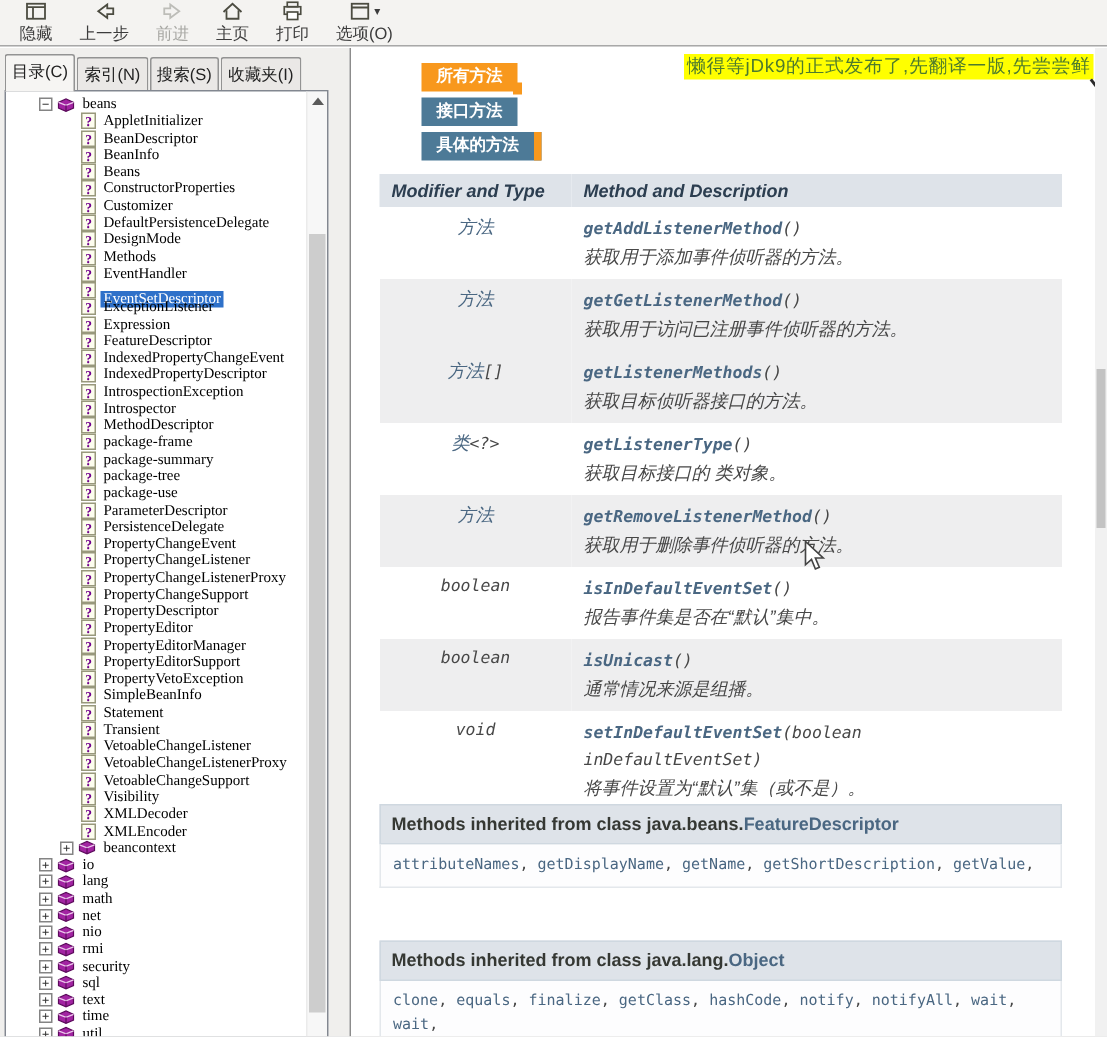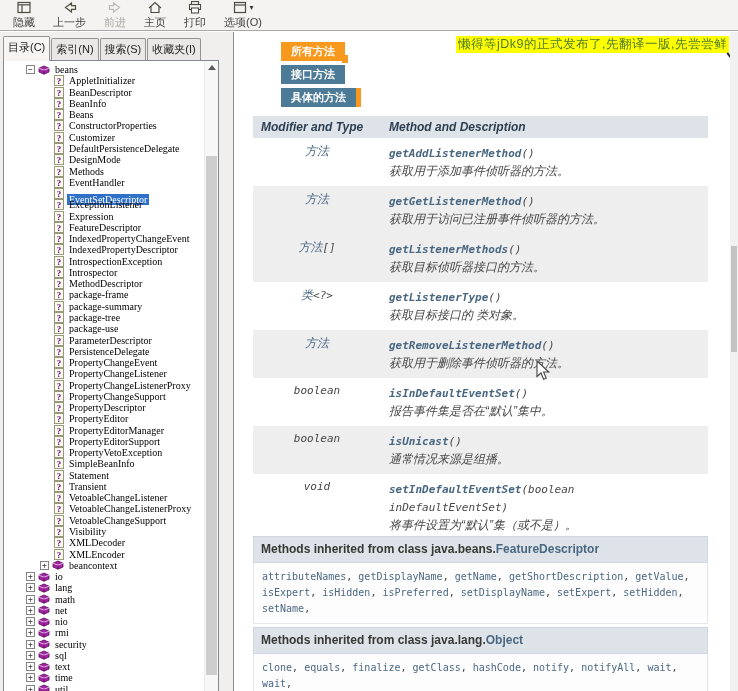--- a/index.html
+++ b/index.html
@@ -546,21 +546,20 @@
               <div><span class="mname">setUnicast</span><span class="mparams">(boolean unicast)</span></div>
               <div class="mdesc"><span class="">将事件设置为单播（或不）。</span></div>
             </td>
           </tr>
         </tbody>
       </table>
     <div class="inherited" id="inh0" style="top:504px;">
         <div class="inh-head"><span>Methods inherited from class java.beans.</span><span class="lnk">FeatureDescriptor</span></div>
         <div class="inh-body">
           <div><span class="lnk">attributeNames</span>, <span class="lnk">getDisplayName</span>, <span class="lnk">getName</span>, <span class="lnk">getShortDescription</span>, <span class="lnk">getValue</span>,</div>
-          <div><span class="lnk">isExpert</span>, <span class="lnk">isHidden</span>, <span class="lnk">isPreferred</span>, <span class="lnk">setDisplayName</span>, <span class="lnk">setExpert</span>, <span class="lnk">setHidden</span>, <span class="lnk">setName</span>,</div>
         </div>
       </div>
     <div class="inherited" id="inh1" style="top:595px;">
         <div class="inh-head"><span>Methods inherited from class java.lang.</span><span class="lnk">Object</span></div>
         <div class="inh-body">
           <div><span class="lnk">clone</span>, <span class="lnk">equals</span>, <span class="lnk">finalize</span>, <span class="lnk">getClass</span>, <span class="lnk">hashCode</span>, <span class="lnk">notify</span>, <span class="lnk">notifyAll</span>, <span class="lnk">wait</span>, <span class="lnk">wait</span>,</div>
           <div><span class="lnk">wait</span></div>
         </div>
       </div>
     <div class="content-vscroll">

